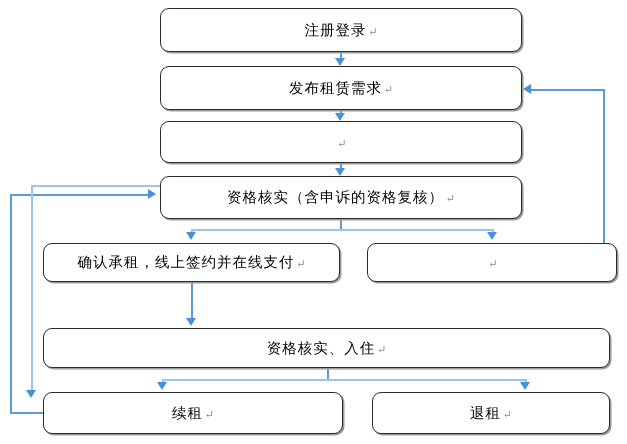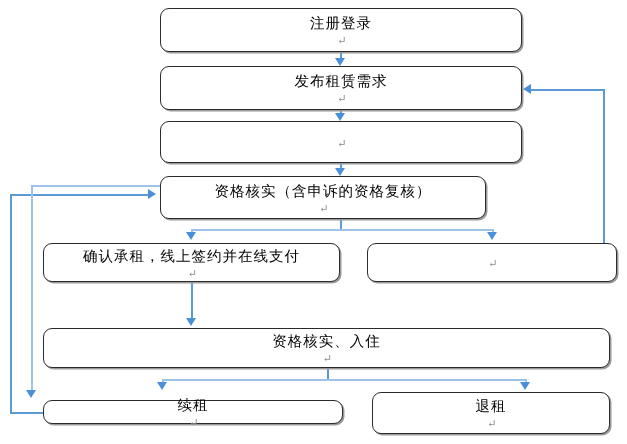--- a/index.html
+++ b/index.html
@@ -21,21 +21,20 @@
     background:#ffffff;
     box-shadow:1.5px 1.5px 0 0 #9a9a9a;
     display:flex;
     align-items:center;
     justify-content:center;
     color:#000000;
     font-size:14.5px;
     letter-spacing:1px;
     white-space:nowrap;
     z-index:3;
-    flex-direction:column;
   }
   .node .pilcrow{
     color:#8a8a8a;
     font-size:11px;
     margin-left:2px;
     letter-spacing:0;
     position:relative;
     top:1px;
   }
 
@@ -74,40 +73,40 @@
 
   <div class="node" style="left:160px;top:66px;width:362px;height:44px;">
     <span>发布租赁需求</span>
     <span class="pilcrow">↵</span>
   </div>
 
   <div class="node" style="left:160px;top:121px;width:362px;height:42px;">
     <span class="pilcrow">↵</span>
   </div>
 
-  <div class="node" style="left:160px;top:176px;width:326px;height:43px;">
+  <div class="node" style="left:160px;top:176px;width:362px;height:43px;">
     <span>资格核实（含申诉的资格复核）</span>
     <span class="pilcrow">↵</span>
   </div>
 
   <div class="node" style="left:43px;top:243px;width:297px;height:39px;">
     <span>确认承租，线上签约并在线支付</span>
     <span class="pilcrow">↵</span>
   </div>
 
   <div class="node" style="left:367px;top:243px;width:250px;height:39px;">
     <span class="pilcrow">↵</span>
   </div>
 
   <div class="node" style="left:43px;top:328px;width:567px;height:40px;">
     <span>资格核实、入住</span>
     <span class="pilcrow">↵</span>
   </div>
 
-  <div class="node" style="left:43px;top:400px;width:300px;height:24px;">
+  <div class="node" style="left:43px;top:392px;width:300px;height:42px;">
     <span>续租</span>
     <span class="pilcrow">↵</span>
   </div>
 
   <div class="node" style="left:372px;top:392px;width:238px;height:42px;">
     <span>退租</span>
     <span class="pilcrow">↵</span>
   </div>
 
   <div class="conn v" style="left:340px;top:52px;height:9px;"></div>

